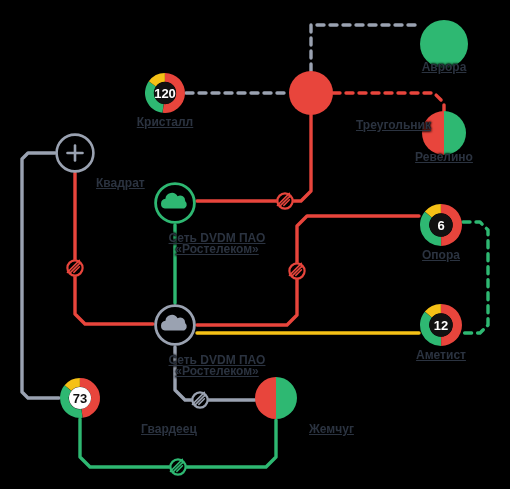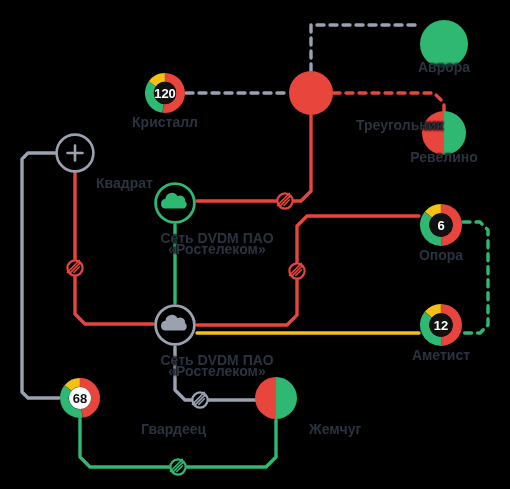--- a/index.html
+++ b/index.html
@@ -1,22 +1,22 @@
 <!DOCTYPE html>
 <html><head>
 <meta charset="utf-8">
 <style>
   html,body{margin:0;padding:0;background:#000;}
   body{width:510px;height:489px;overflow:hidden;font-family:"Liberation Sans",sans-serif;}
   #stage{position:relative;width:510px;height:489px;background:#000;}
   svg#wires{position:absolute;left:0;top:0;width:510px;height:489px;}
   .node{position:absolute;transform:translate(-50%,-50%);}
-  .lbl{position:absolute;transform:translateX(-50%);color:#2b3340;font-size:14px;
+  .lbl{position:absolute;transform:translateX(-50%);color:#2b3340;font-size:12px;
        font-weight:bold;text-align:center;white-space:nowrap;line-height:10px;
-       text-shadow:0 0 2px #000,0 0 2px #000,0 0 3px #000;}
+       text-shadow:0 0 2px #000,0 0 2px #000,0 0 3px #000;text-decoration:underline;}
   .lbl.l2{line-height:10.5px;white-space:normal;width:120px;}
   .ctr{position:absolute;left:50%;top:50%;transform:translate(-50%,-50%);
        font-size:13px;font-weight:bold;}
 </style>
 </head>
 <body>
 
 <div id="stage">
   <svg id="wires" viewBox="0 0 510 489" xmlns="http://www.w3.org/2000/svg">
     <g id="links-g">
@@ -144,21 +144,21 @@
           </g>
         </svg>
       </div>
       <div class="node" style="left: 80px; top: 398px;">
         <svg width="46" height="46" viewBox="0 0 46 46" style="display: block;">
           <path d="M 23 3 A 20 20 0 0 1 25.645127805142444 42.824310805030834 L 24.48127157087977 34.10161405081727 A 11.200000000000001 11.200000000000001 0 0 0 23 11.799999999999999 Z" fill="#e8453c"></path>
           <path d="M 25.50666467128608 42.84229402628956 A 20 20 0 0 1 7.501110225916419 10.35941394670297 L 14.320621726513194 15.921271810153662 A 11.200000000000001 11.200000000000001 0 0 0 24.403732215920204 34.111684654722154 Z" fill="#2eb872"></path>
           <path d="M 7.589735144484219 10.2515202050262 A 20 20 0 0 1 22.860374794040773 3.0004873858921037 L 22.921809884662835 11.800272936099578 A 11.200000000000001 11.200000000000001 0 0 0 14.370251680911162 15.86085131481467 Z" fill="#f5c116"></path>
           <circle cx="23" cy="23" r="11" fill="#ffffff"></circle>
         </svg>
-        <span class="ctr" style="color: rgb(17, 17, 17);">68</span>
+        <span class="ctr" style="color: rgb(17, 17, 17);">73</span>
       </div>
       <div class="node" style="left: 276px; top: 398px;">
         <svg width="48" height="48" viewBox="0 0 48 48" style="display: block;">
           <path d="M 24 3 A 21 21 0 0 0 24 45 Z" fill="#e8453c"></path>
           <path d="M 24 3 A 21 21 0 0 1 24 45 Z" fill="#2eb872"></path>
         </svg>
       </div>
     </div>
   <div id="labels-g">
       <div class="lbl" style="top: 178px; color: rgb(43, 51, 64); left: 96px; transform: none; text-align: left;">

